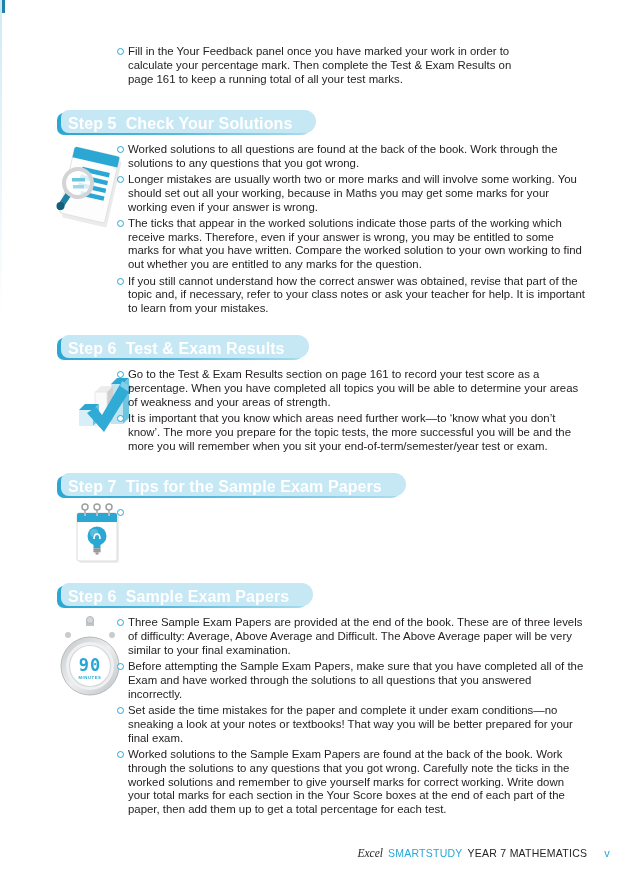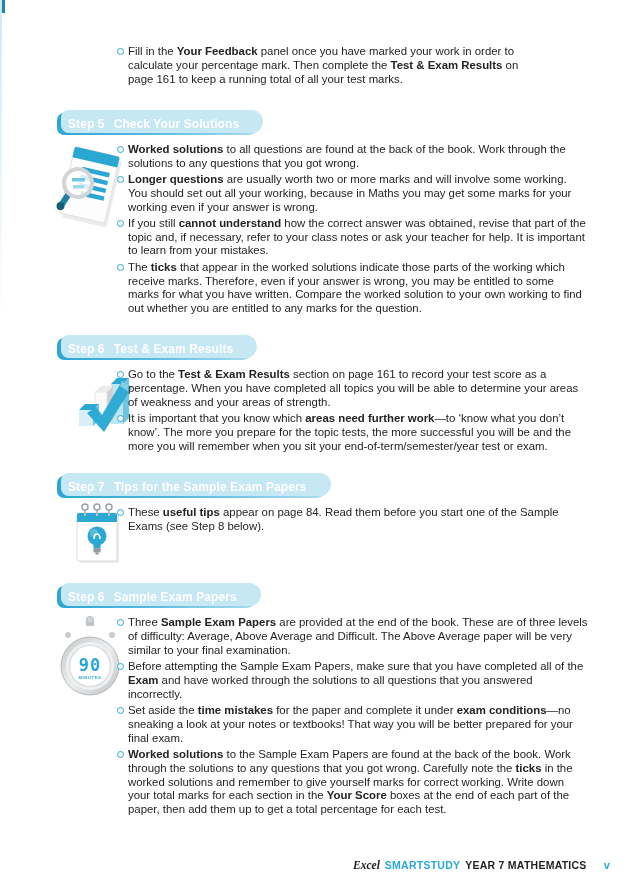--- a/index.html
+++ b/index.html
@@ -13,46 +13,46 @@
   .edge-line{position:absolute;left:0;top:0;width:2px;height:320px;
     background:linear-gradient(to bottom,#cfeaf5,rgba(255,255,255,0));}
 
   .intro{padding:45px 52px 0 117px;}
 
   .banner{
     margin-left:57px;margin-top:24px;position:relative;z-index:1;
     display:inline-block;height:22px;line-height:22px;
     padding:0 20px 0 11px;border-radius:7px 11px 11px 7px;
     background:linear-gradient(90deg,#2ba6d3 0%,#55b9de 45%,#abddef 100%);
-    color:#fff;font-weight:bold;font-size:12px;letter-spacing:.1px;
+    color:#fff;font-weight:bold;font-size:16px;letter-spacing:.1px;
     white-space:nowrap;
   }
   .banner::before{content:"";position:absolute;z-index:-1;left:4px;right:-4px;top:-3px;bottom:2px;
     border-radius:8px 12px 12px 8px;background:#c6e7f4;}
   .banner .step{margin-right:9px;}
   .banner-tight{margin-top:20px;}
 
   .row{display:flex;margin-top:8px;}
   .icon-col{flex:none;width:60px;margin-left:57px;position:relative;}
   .bullets{flex:1;margin:0;padding:0 52px 0 0;list-style:none;}
   .bullets li{position:relative;padding-left:11px;margin:0 0 2.5px 0;
     font-size:11.4px;line-height:13.8px;}
   .ring{position:absolute;left:0;top:3px;width:5px;height:5px;
     border:1.7px solid #2aa7d2;border-radius:50%;background:#fff;}
-  b{font-weight:bold;}
+  b{font-weight:normal;}
 
   .icon-col svg{position:absolute;}
   .svg-notepad{left:-5px;top:0;}
   .svg-barchart{left:18px;top:0;}
   .svg-calendar{left:18px;top:-3px;}
   .svg-stopwatch{left:1px;top:0;}
   .row-s7{min-height:60px;}
 
-  .footer{position:absolute;right:30px;bottom:4px;display:flex;align-items:baseline;
-    font-size:10.5px;font-weight:bold;color:#231f20;letter-spacing:.25px;white-space:nowrap;}
+  .footer{position:absolute;right:30px;bottom:16px;display:flex;align-items:baseline;
+    font-size:10.5px;font-weight:normal;color:#231f20;letter-spacing:.25px;white-space:nowrap;}
   .footer .brand{font-family:"Liberation Serif",serif;font-style:italic;font-size:11.5px;
     letter-spacing:0;margin-right:5px;}
   .footer .series{color:#29a7d4;margin-right:5px;}
   .footer .pagenum{color:#29a7d4;margin-left:17px;font-size:11px;}
 </style>
 </head>
 <body>
 
 <div class="page">
   <div class="corner-mark"></div>
@@ -88,23 +88,23 @@
             <circle cx="8.5" cy="63" r="4" fill="#14607a"></circle>
             <circle cx="26" cy="40" r="14" fill="#ffffff" opacity="0.82"></circle>
             <circle cx="26" cy="40" r="14" fill="none" stroke="#d2d4d5" stroke-width="4"></circle>
             <rect x="20" y="35" width="13" height="3.5" fill="#6ec5e0"></rect>
             <rect x="21" y="42" width="11" height="3.5" fill="#9ad8ec"></rect>
           </g>
         </svg>
       </div>
       <ul class="bullets">
         <li><span class="ring"></span><span><b>Worked solutions</b> to all questions are found at the back of the book. Work through the solutions to any questions that you got wrong.</span></li>
-        <li><span class="ring"></span><span><b>Longer questions</b> are usually worth two or more marks and will involve some working. You should set out all your working, because in Maths you may get some marks for your working even if your answer is wrong.</span></li>
+        <li><span class="ring"></span><span><b>Longer mistakes</b> are usually worth two or more marks and will involve some working. You should set out all your working, because in Maths you may get some marks for your working even if your answer is wrong.</span></li>
+        <li><span class="ring"></span><span>The <b>ticks</b> that appear in the worked solutions indicate those parts of the working which receive marks. Therefore, even if your answer is wrong, you may be entitled to some marks for what you have written. Compare the worked solution to your own working to find out whether you are entitled to any marks for the question.</span></li>
         <li><span class="ring"></span><span>If you still <b>cannot understand</b> how the correct answer was obtained, revise that part of the topic and, if necessary, refer to your class notes or ask your teacher for help. It is important to learn from your mistakes.</span></li>
-        <li><span class="ring"></span><span>The <b>ticks</b> that appear in the worked solutions indicate those parts of the working which receive marks. Therefore, even if your answer is wrong, you may be entitled to some marks for what you have written. Compare the worked solution to your own working to find out whether you are entitled to any marks for the question.</span></li>
       </ul>
     </div>
   </section>
 
   <section>
     <div class="banner banner-tight">
       <span class="step">Step 6</span><span>Test &amp; Exam Results</span>
     </div>
     <div class="row">
       <div class="icon-col">
@@ -161,21 +161,21 @@
             <path d="M19 36 q0 -5 3 -5 q3 0 3 5" fill="none" stroke="#ffffff" stroke-width="1.6"></path>
             <rect x="18.5" y="41.5" width="7" height="3.5" fill="#2aa7d2"></rect>
             <rect x="18.5" y="45" width="7" height="4.5" fill="#a7abae"></rect>
             <line x1="18.5" y1="46.6" x2="25.5" y2="46.6" stroke="#888c8f" stroke-width="0.9"></line>
             <line x1="18.5" y1="48.2" x2="25.5" y2="48.2" stroke="#888c8f" stroke-width="0.9"></line>
             <rect x="20.5" y="49.5" width="3" height="2" fill="#8e9295"></rect>
           </g>
         </svg>
       </div>
       <ul class="bullets">
-        <li><span class="ring"></span><span>These <b>useful tips</b> appear on page 84. Read them before you start one of the Sample Exams (see Step 8 below).</span></li>
+        <li><span class="ring"></span></li>
       </ul>
     </div>
   </section>
 
   <section>
     <div class="banner banner-tight">
       <span class="step">Step 6</span><span>Sample Exam Papers</span>
     </div>
     <div class="row">
       <div class="icon-col">

